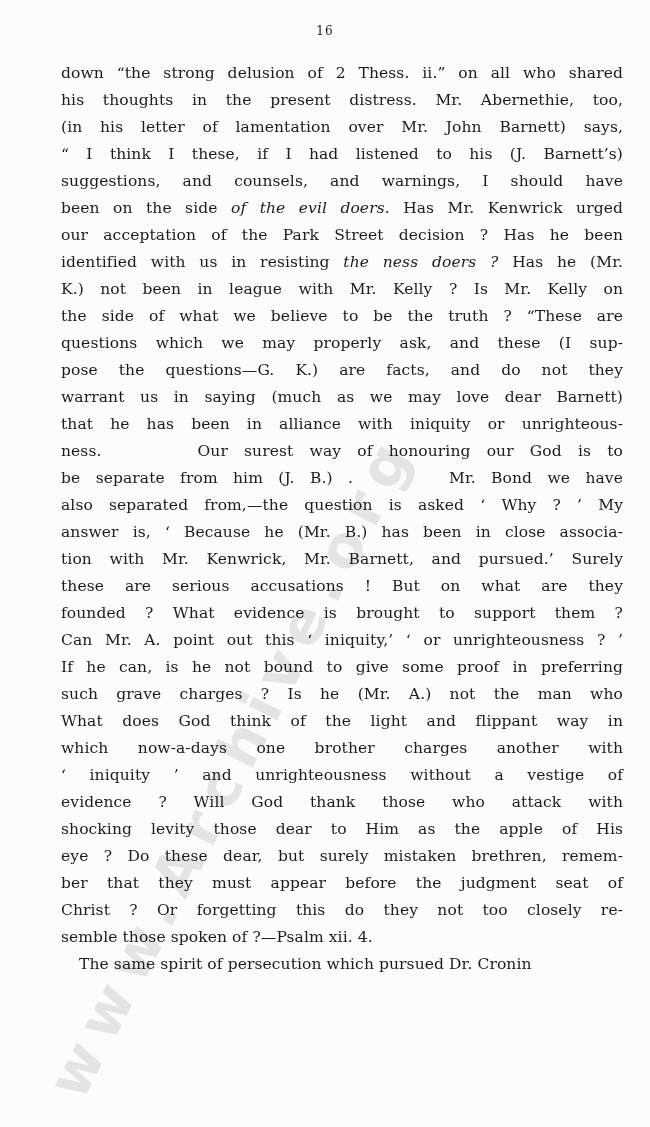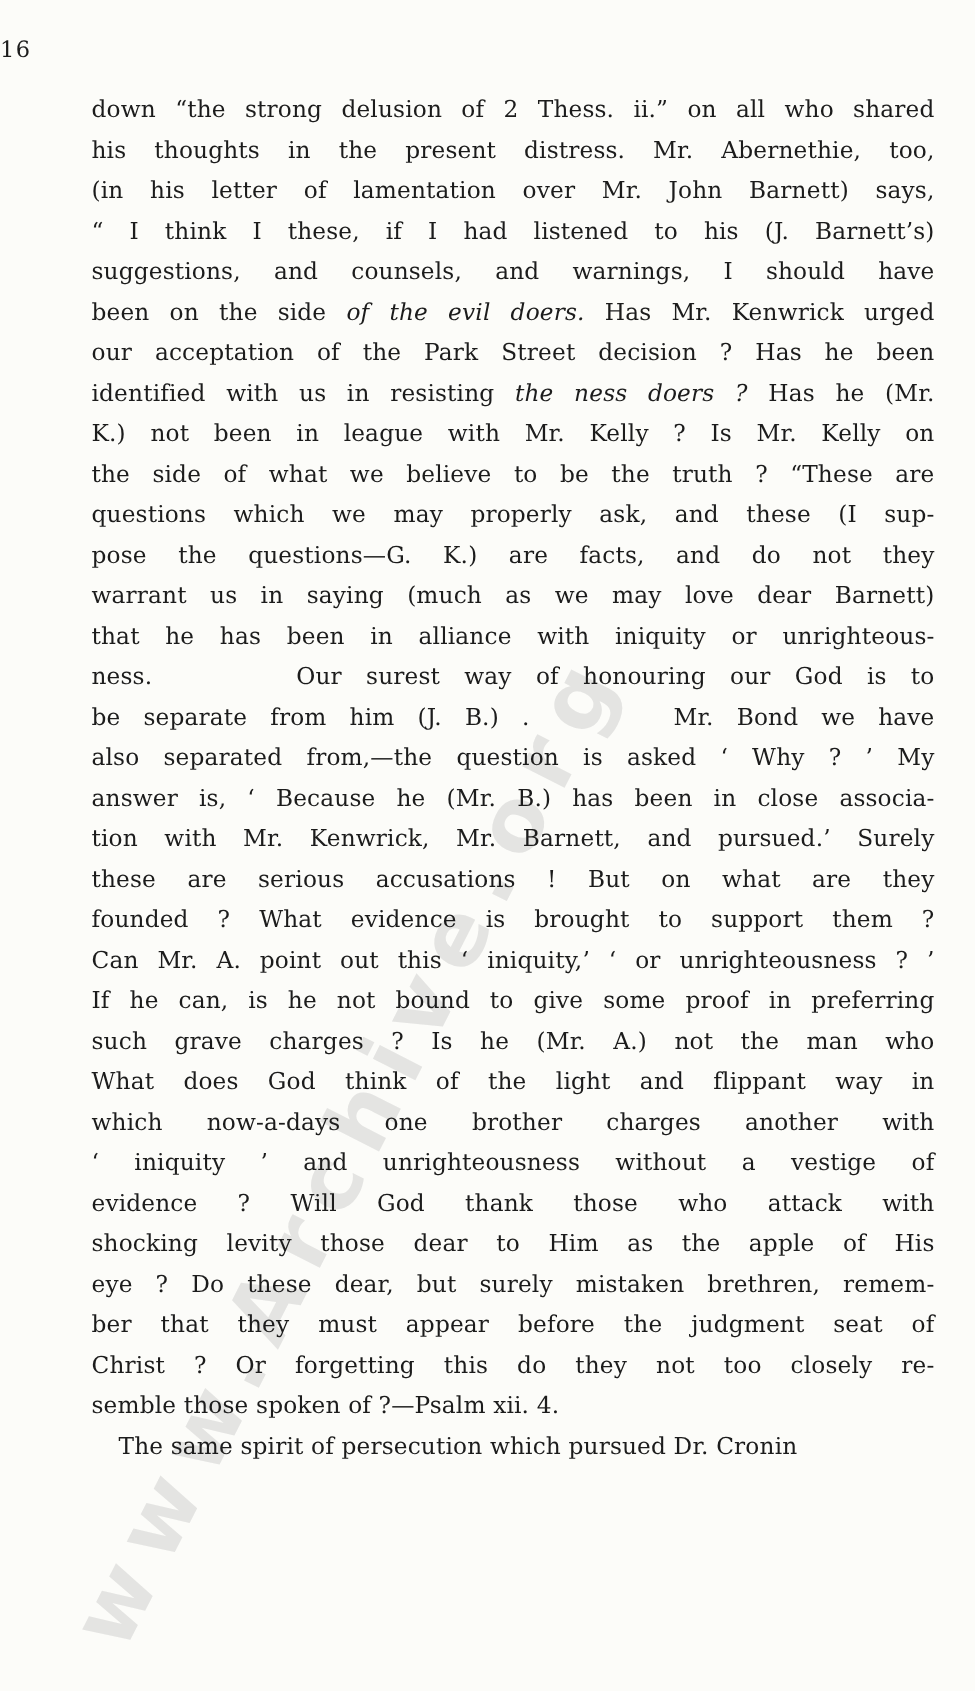--- a/index.html
+++ b/index.html
@@ -13,22 +13,22 @@
     background: #fcfcf9;
     overflow: hidden;
     font-family: "DejaVu Serif", serif;
     color: #1c1c1c;
   }
   .page-number {
     position: absolute;
     top: 24px;
     left: 0;
     width: 100%;
-    text-align: left;
-    font-size: 15px;
+    text-align: center;
+    font-size: 12px;
     letter-spacing: 1px;
   }
   .page-body {
     position: absolute;
     left: 61px;
     top: 60px;
     width: 562px;
   }
   .line {
     font-size: 15.5px;

